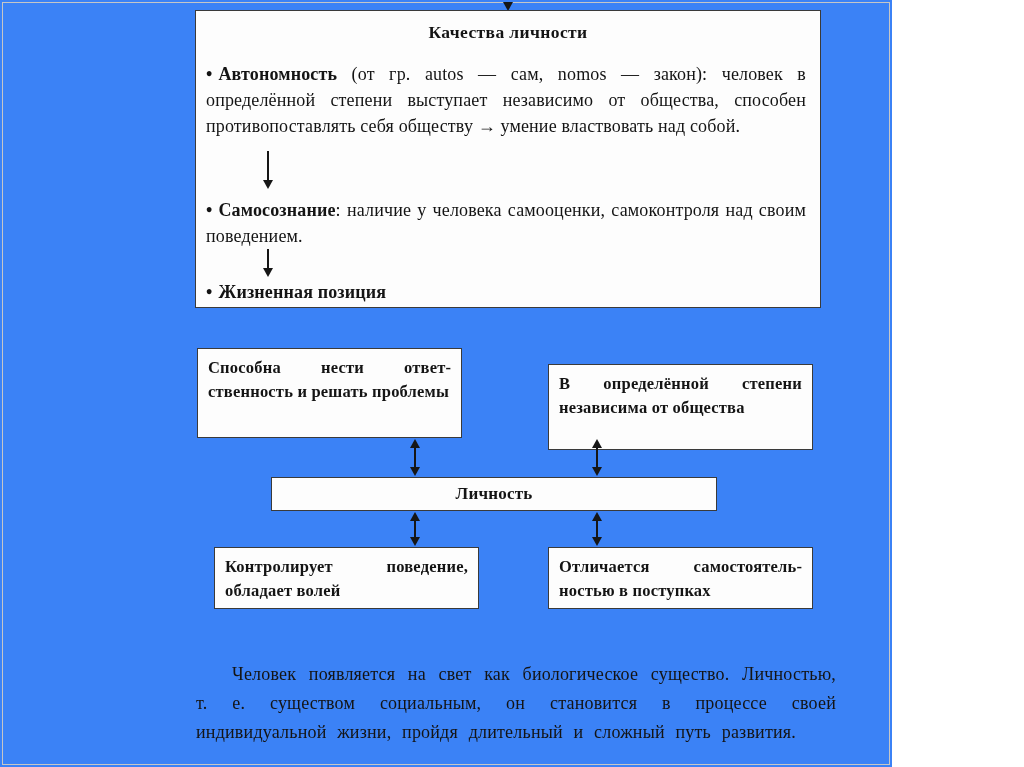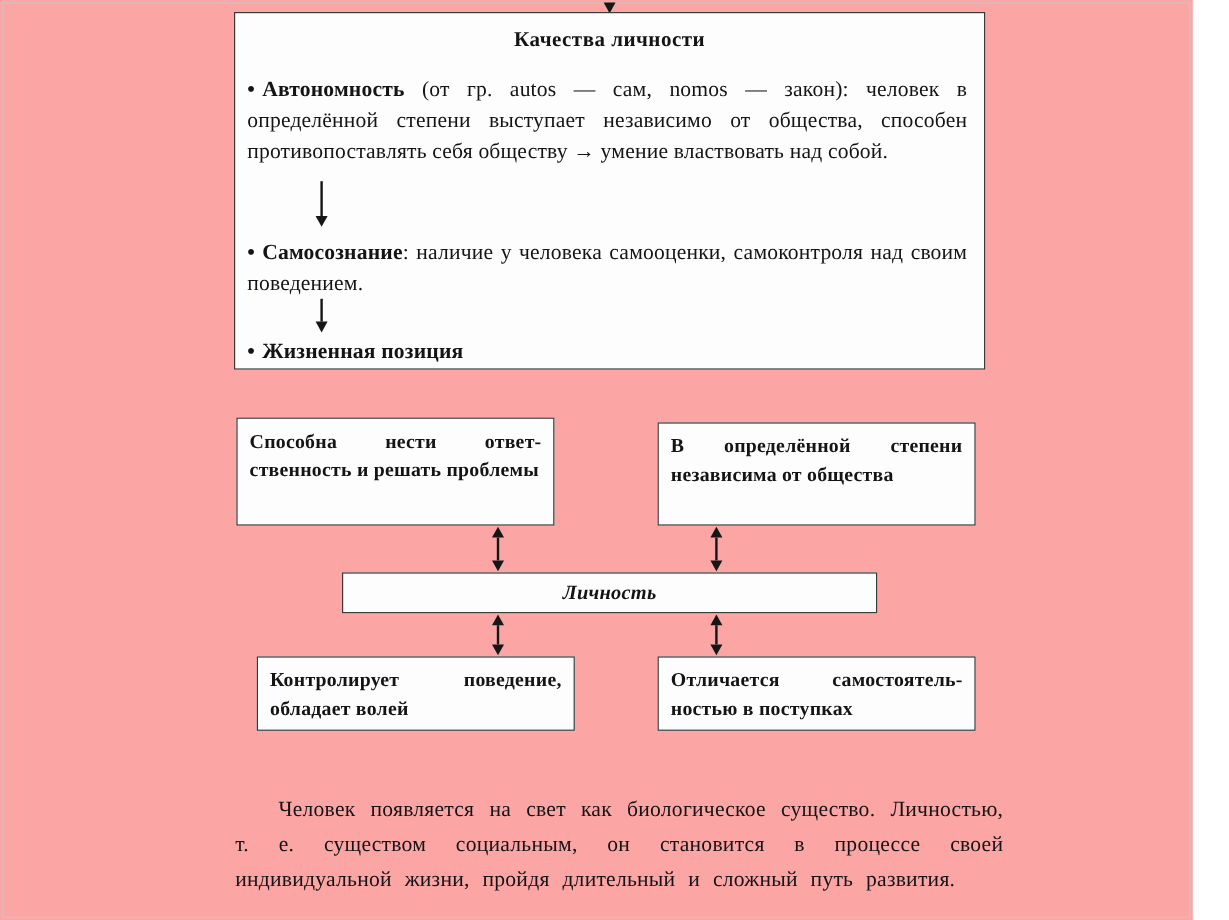--- a/index.html
+++ b/index.html
@@ -1,18 +1,18 @@
 <!DOCTYPE html>
 <html><head>
 <meta charset="utf-8">
 <style>
   html,body{margin:0;padding:0;background:#ffffff;}
   .slide{
-    position:relative;width:994px;height:767px;overflow:hidden;
-    background:#fca5a5;color:#141414;
+    position:relative;width:892px;height:767px;overflow:hidden;
+    background:#3b82f6;color:#141414;
     font-family:"Liberation Serif","DejaVu Serif",serif;
   }
   .frame{position:absolute;inset:2px;border:1px solid #c6c6c6;pointer-events:none;}
 
   
   .top-box{
     position:absolute;left:195px;top:10px;width:626px;height:298px;
     border:1px solid #3a3a3a;background:#fdfdfd;box-sizing:border-box;
   }
   .top-title{
@@ -43,22 +43,22 @@
   .c3{left:409px;top:512px;height:34px;}
   .c4{left:591px;top:512px;height:34px;}
 
   
   .dbox{
     position:absolute;border:1px solid #3a3a3a;background:#fdfdfd;box-sizing:border-box;
     font-weight:bold;font-size:16.5px;line-height:24px;
     padding:7px 10px;text-align:justify;letter-spacing:.2px;
   }
   .tl{left:197px;top:348px;width:265px;height:90px;}
-  .tr{left:548px;top:352px;width:265px;height:86px;}
-  .center{left:285px;top:477px;width:446px;height:34px;text-align:center;padding:0;line-height:32px;font-size:17px;font-style:italic;}
+  .tr{left:548px;top:364px;width:265px;height:86px;}
+  .center{left:271px;top:477px;width:446px;height:34px;text-align:center;padding:0;line-height:32px;font-size:17px;}
   .bl{left:214px;top:547px;width:265px;height:62px;}
   .br{left:548px;top:547px;width:265px;height:62px;}
 
   
   .bodytext{
     position:absolute;left:196px;top:660px;width:640px;margin:0;
     font-size:18px;line-height:29px;text-align:justify;
     text-indent:36px;word-spacing:6px;letter-spacing:.2px;
   }
 </style>

